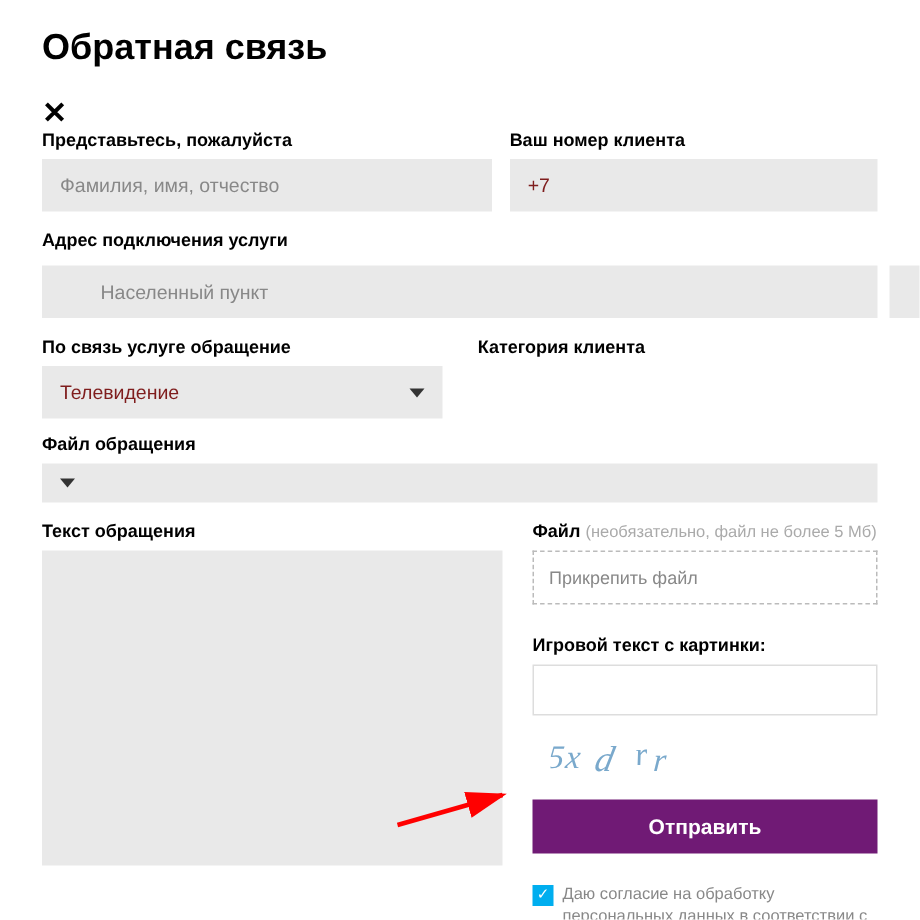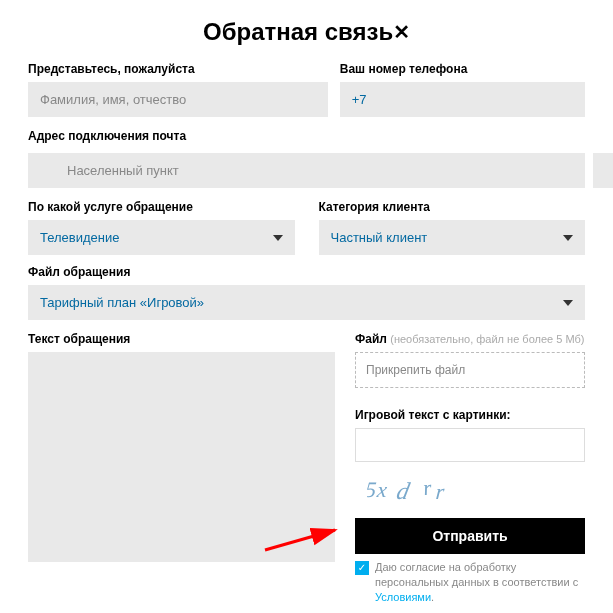--- a/index.html
+++ b/index.html
@@ -8,22 +8,23 @@
     background: #fff;
     width: 613px;
     height: 613px;
     overflow: hidden;
   }
   .modal {
     padding: 18px 28px 10px 28px;
   }
   .header-row {
     display: flex;
-    justify-content: center;
+    justify-content: flex-end;
     align-items: flex-start;
+    flex-direction: column;
   }
   .title {
     font-size: 24px;
     font-weight: 700;
     color: #000;
     margin-bottom: 16px;
   }
   .close {
     font-size: 20px;
     font-weight: 700;
@@ -45,21 +46,21 @@
     font-size: 12px;
     font-weight: 700;
     color: #000;
     margin-bottom: 6px;
   }
   input.text, .select-box, textarea {
     background: #e9e9e9;
     border: none;
     padding: 10px 12px;
     font-size: 13px;
-    color: #0369a1;
+    color: #7f1d1d;
     width: 100%;
   }
   input.text::placeholder, .select-placeholder { color: #888; }
   .select-box {
     display: flex;
     justify-content: space-between;
     align-items: center;
     cursor: pointer;
   }
   .select-box .arrow {
@@ -120,28 +121,28 @@
     display:flex;
     align-items:center;
     padding-left:12px;
     color:#7aa9cc;
     font-style:italic;
     font-family:'Comic Sans MS', cursive;
     font-size:20px;
     letter-spacing:1px;
   }
   .submit-btn {
-    background: #000000;
+    background: #701a75;
     color: #fff;
     text-align: center;
     padding: 10px;
     font-size: 14px;
     font-weight: 700;
     cursor: pointer;
-    margin-bottom: 6px;
+    margin-bottom: 20px;
   }
   .consent {
     display: flex;
     gap: 6px;
     align-items: flex-start;
     font-size: 11px;
     color: #888;
     line-height: 1.35;
   }
   .consent .cb {
@@ -168,55 +169,50 @@
     <div class="title">Обратная связь</div>
     <div class="close">✕</div>
   </div>
 
   <div class="row">
     <div class="field" style="flex:1.1">
       <div class="label">Представьтесь, пожалуйста</div>
       <input class="text" placeholder="Фамилия, имя, отчество" style="">
     </div>
     <div class="field" style="flex:0.9">
-      <div class="label">Ваш номер телефона</div>
+      <div class="label">Ваш номер клиента</div>
       <input class="text" value="+7" style="">
     </div>
   </div>
 
   <div class="field" style="margin-bottom:4px">
-    <div class="label">Адрес подключения почта</div>
+    <div class="label">Адрес подключения услуги</div>
   </div>
   <div class="addr-row">
     <input class="text addr-city" placeholder="Населенный пункт" style="">
     <input class="text addr-street" placeholder="Улица (проспект, бульвар и т. п.)" style="">
 
   </div>
 
   <div class="two-col">
     <div>
-      <div class="label">По какой услуге обращение</div>
+      <div class="label">По связь услуге обращение</div>
       <div class="select-box">
         <span>Телевидение</span>
         <span class="arrow"></span>
       </div>
     </div>
     <div>
       <div class="label">Категория клиента</div>
-      <div class="select-box">
-        <span>Частный клиент</span>
-        <span class="arrow"></span>
-      </div>
     </div>
   </div>
 
   <div class="field" style="margin-bottom:12px">
     <div class="label">Файл обращения</div>
     <div class="select-box">
-      <span>Тарифный план «Игровой»</span>
       <span class="arrow"></span>
     </div>
   </div>
 
   <div class="lower">
     <div class="lower-left">
       <div class="label">Текст обращения</div>
       <textarea style=""></textarea>
     </div>
     <div class="lower-right">

